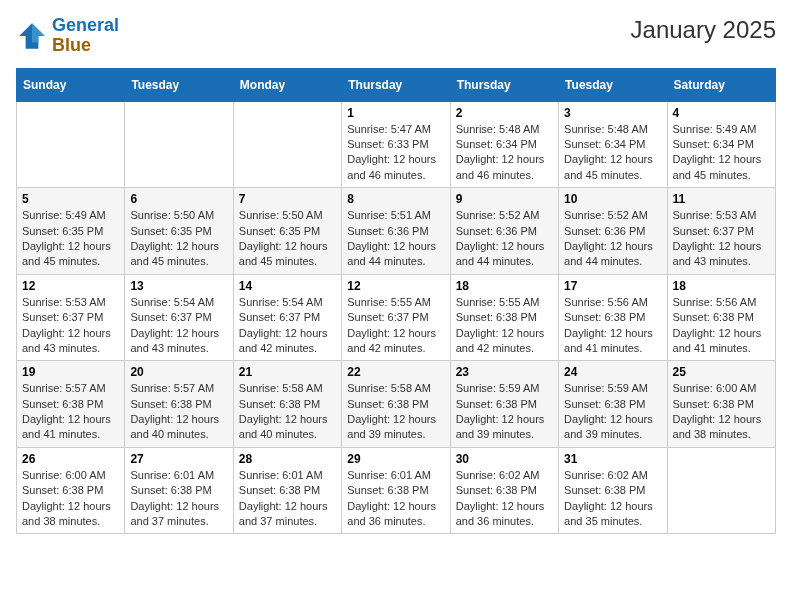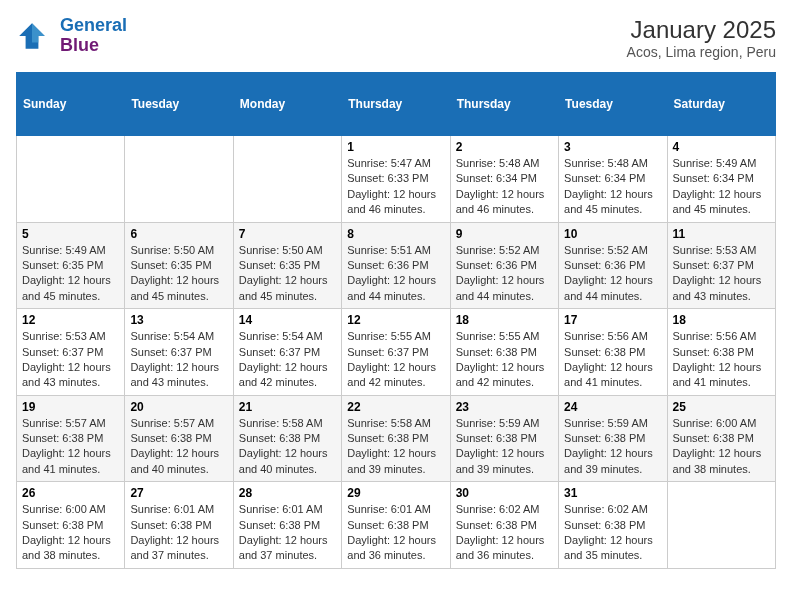--- a/index.html
+++ b/index.html
@@ -12,21 +12,21 @@
     }
     .header {
       display: flex;
       justify-content: space-between;
       align-items: flex-start;
       margin-bottom: 12px;
     }
     .logo {
       display: flex;
       align-items: center;
-      gap: 12px;
+      gap: 4px;
     }
     .logo-text {
       font-size: 18px;
       font-weight: bold;
       color: #333;
       line-height: 1.1;
     }
     .logo-text span {
       color: #1a6eb5;
     }
@@ -48,21 +48,21 @@
     }
     .calendar {
       width: 100%;
       border-collapse: collapse;
       font-size: 11px;
     }
     .calendar th {
       background-color: #1a6eb5;
       color: #fff;
       text-align: left;
-      padding: 24px 6px;
+      padding: 9px 6px;
       font-size: 12px;
       font-weight: bold;
       border: 1px solid #1a6eb5;
     }
     .calendar td {
       vertical-align: top;
       padding: 4px 5px;
       border: 1px solid #ccc;
       width: 108px;
       min-height: 80px;
@@ -90,26 +90,25 @@
 <body>
 
 <div class="header">
   <div class="logo">
     <svg class="logo-icon" viewBox="0 0 40 40">
       <polygon points="20,4 36,20 28,20 28,36 12,36 12,20 4,20" fill="#1a6eb5"></polygon>
       <polygon points="20,4 36,20 28,20 28,28 20,28" fill="#4a9fd4" opacity="0.7"></polygon>
     </svg>
     <div class="logo-text">
       <div><span>General</span></div>
-      <div><span style="color:#701a75">Blue</span></div>
+      <div><span style="color:#a16207">Blue</span></div>
     </div>
   </div>
   <div class="title-block">
     <div class="month-title">January 2025</div>
-    <div class="location">Acos, Lima region, Peru</div>
   </div>
 </div>
 
 <table class="calendar">
   <thead>
     <tr>
     <th>Sunday</th>
         <th>Tuesday</th>
         <th>Monday</th>
         <th>Thursday</th>

